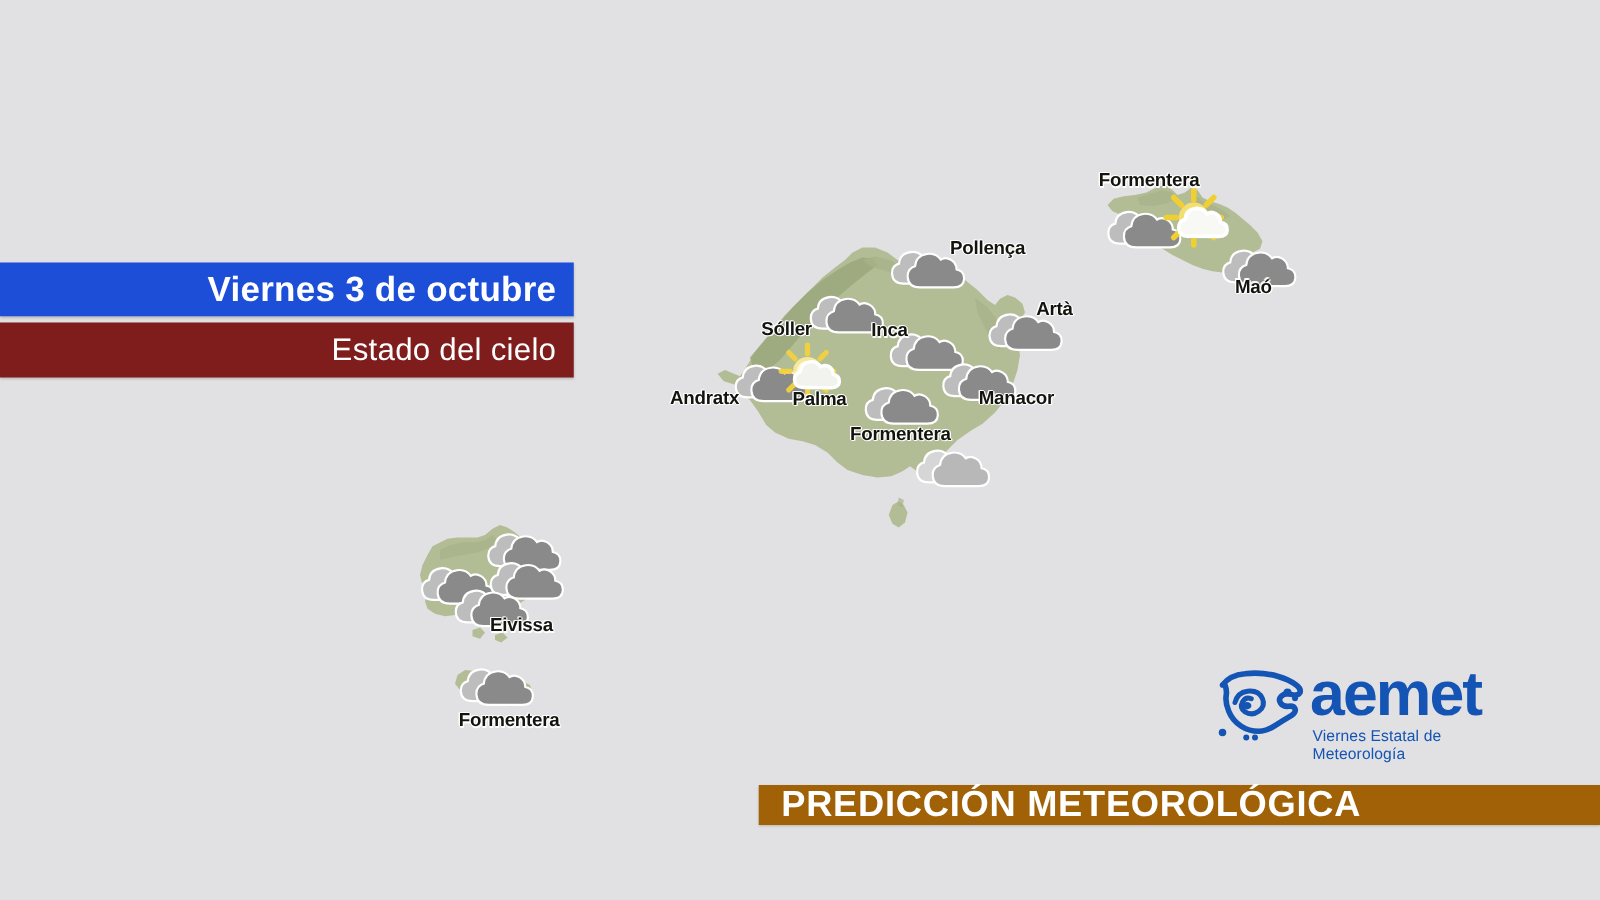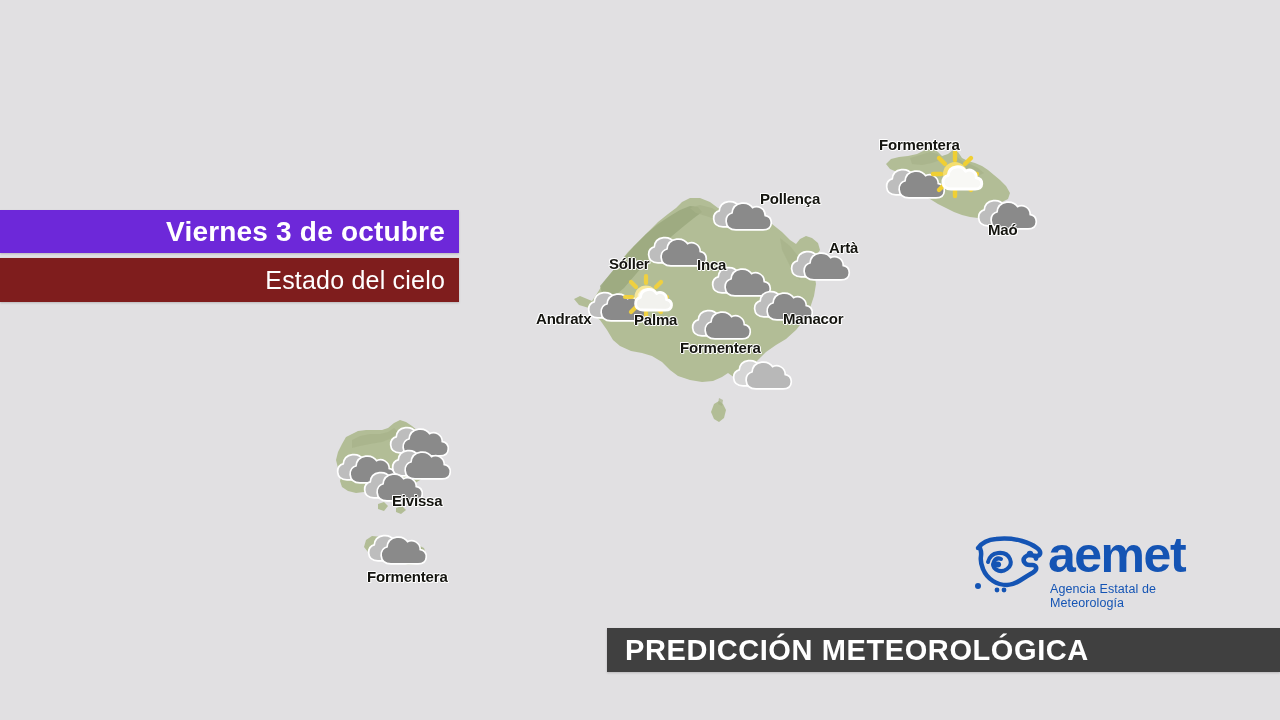--- a/index.html
+++ b/index.html
@@ -33,43 +33,43 @@
     align-items: center;
     justify-content: flex-end;
     color: #ffffff;
     padding-right: 14px;
     box-shadow: 0 1px 2px rgba(0,0,0,0.18);
   }
   #bar-date {
     top: 210px;
     width: 459px;
     height: 43px;
-    background: #6d28d9;
+    background: #1d4ed8;
     font-size: 28px;
     font-weight: bold;
     letter-spacing: 0.2px;
   }
   #bar-sub {
     top: 258px;
     width: 459px;
     height: 44px;
     background: #7f1d1d;
     font-size: 25px;
     font-weight: normal;
     letter-spacing: 0.2px;
   }
 
   
   #banner {
     position: absolute;
     left: 607px;
     top: 628px;
     width: 673px;
-    height: 44px;
-    background: #404040;
+    height: 32px;
+    background: #a16207;
     display: flex;
     align-items: center;
     justify-content: flex-start;
     padding-left: 18px;
     box-sizing: border-box;
     color: #ffffff;
     font-size: 29px;
     font-weight: bold;
     letter-spacing: 0.6px;
     box-shadow: 0 1px 2px rgba(0,0,0,0.18);
@@ -449,16 +449,16 @@
 
         <circle cx="58" cy="20" r="3.2"></circle>
         <circle cx="64" cy="24.5" r="2.4"></circle>
 
         <circle cx="6" cy="52" r="3"></circle>
         <circle cx="25" cy="56" r="2.4"></circle>
         <circle cx="32" cy="56" r="2.4"></circle>
       </g>
     </svg>
     <div id="logo-wordmark">aemet</div>
-    <div id="logo-tagline">Agencia Estatal de Meteorología</div>
+    <div id="logo-tagline">Viernes Estatal de Meteorología</div>
   </div>
 
 </div>
 
 </body></html>

